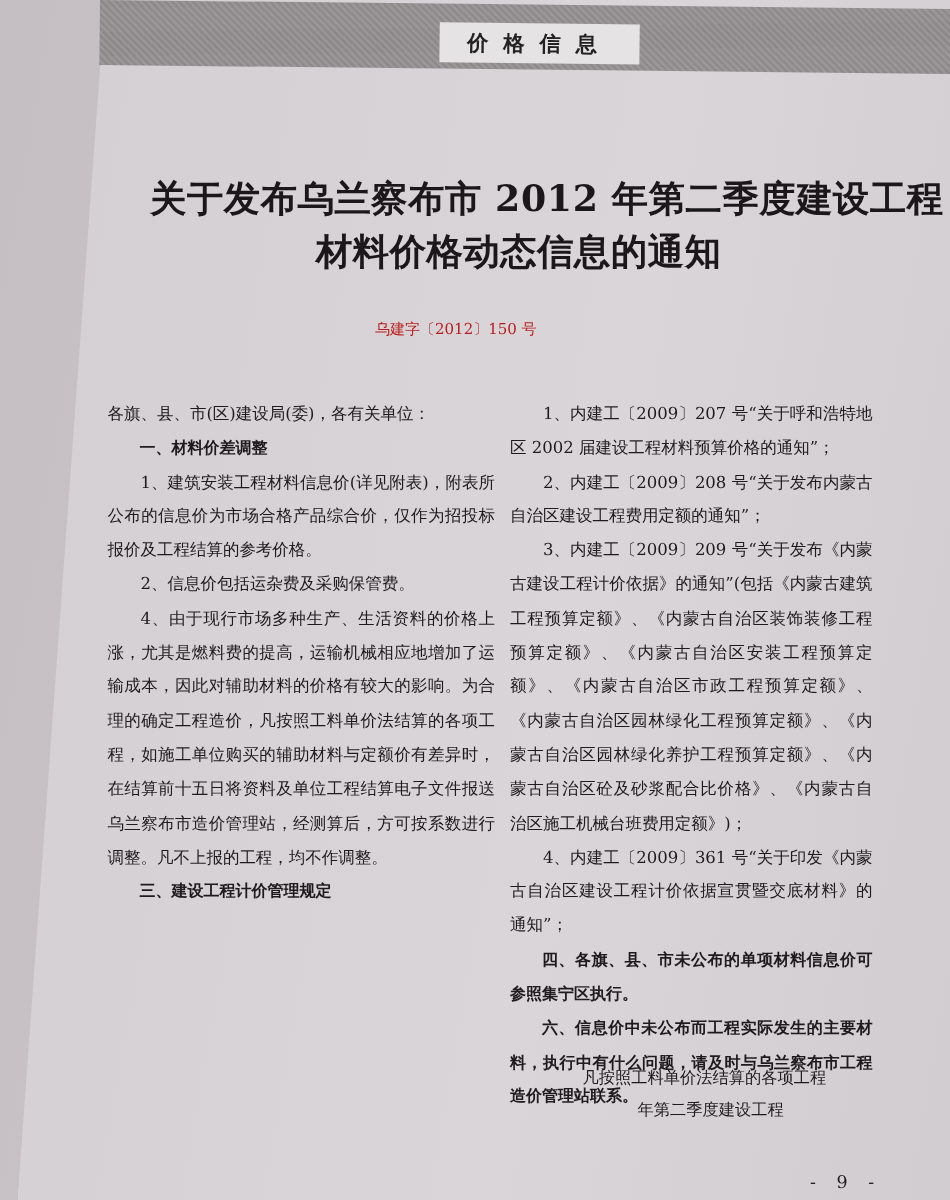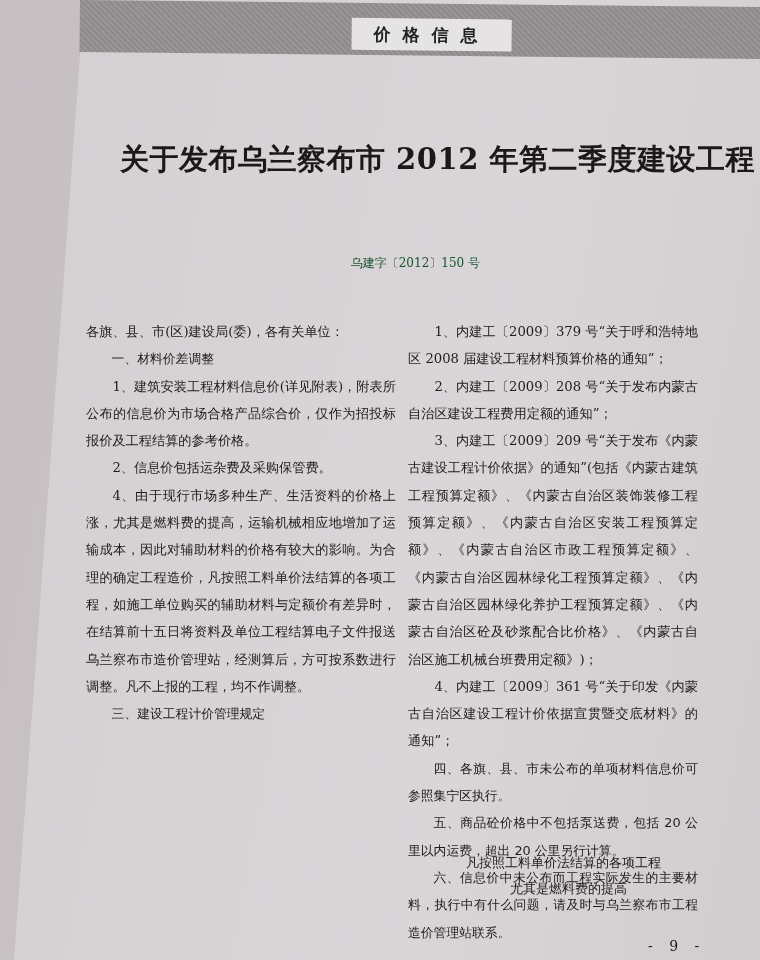--- a/index.html
+++ b/index.html
@@ -30,74 +30,74 @@
     font-family:"DejaVu Sans", "Liberation Sans", sans-serif;
     font-weight:bold; font-size:17px; letter-spacing:12px; color:#222;
   }
   .title {
     position:absolute; left:96px; top:138px; width:590px;
     text-align:center; font-weight:bold; font-size:29px; line-height:42px;
     letter-spacing:0.5px; color:#1a181a;margin-left:24px;
   }
   .title .line { display:block; white-space:nowrap; }
   .docno {
-    position:absolute; left:300px; top:255px; width:180px; text-align:right;
-    font-size:12px; color:#14532d;
+    position:absolute; left:300px; top:255px; width:180px; text-align:left;
+    font-size:12px; color:#b91c1c;
   }
   .col {
     position:absolute; font-size:13.2px; line-height:27.3px; color:#1d1b1d;
     text-align:justify;
   }
   .col-left { left:86px; top:318px; width:310px; }
   .col-right { left:408px; top:318px; width:290px; }
   .col p { margin:0; }
   .indent { text-indent:2em; }
-  .bold { font-weight:normal; font-family:"DejaVu Sans","Liberation Sans",sans-serif; font-size:12.8px; }
+  .bold { font-weight:bold; font-family:"DejaVu Sans","Liberation Sans",sans-serif; font-size:12.8px; }
   .signature {
     position:absolute; left:466px; top:850px; font-size:13px; line-height:26px; color:#1d1b1d;
   }
   .signature .date { padding-left:44px; }
   .page-num {
     position:absolute; left:648px; top:938px; font-size:14px; letter-spacing:6px; color:#1d1b1d;
   }
 </style>
 </head>
 <body>
 
 <div class="page"></div>
 <div class="page-shade"></div>
 
 <div class="header-band">
   <div class="header-label">价格信息</div>
 </div>
 
 <div class="title">
   <span class="line">关于发布乌兰察布市 2012 年第二季度建设工程</span>
+  <span class="line">材料价格动态信息的通知</span>
 </div>
 
 <div class="docno">乌建字〔2012〕150 号</div>
 
 <div class="col col-left">
   <p>各旗、县、市(区)建设局(委)，各有关单位：</p>
   <p class="indent bold">一、材料价差调整</p>
   <p class="indent">1、建筑安装工程材料信息价(详见附表)，附表所公布的信息价为市场合格产品综合价，仅作为招投标报价及工程结算的参考价格。</p>
   <p class="indent">2、信息价包括运杂费及采购保管费。</p>
   <p class="indent">4、由于现行市场多种生产、生活资料的价格上涨，尤其是燃料费的提高，运输机械相应地增加了运输成本，因此对辅助材料的价格有较大的影响。为合理的确定工程造价，凡按照工料单价法结算的各项工程，如施工单位购买的辅助材料与定额价有差异时，在结算前十五日将资料及单位工程结算电子文件报送乌兰察布市造价管理站，经测算后，方可按系数进行调整。凡不上报的工程，均不作调整。</p>
   <p class="indent bold">三、建设工程计价管理规定</p>
 
 </div>
 
 <div class="col col-right">
-  <p class="indent">1、内建工〔2009〕379 号“关于呼和浩特地区 2008 届建设工程材料预算价格的通知”；</p>
+  <p class="indent">1、内建工〔2009〕207 号“关于呼和浩特地区 2002 届建设工程材料预算价格的通知”；</p>
   <p class="indent">2、内建工〔2009〕208 号“关于发布内蒙古自治区建设工程费用定额的通知”；</p>
   <p class="indent">3、内建工〔2009〕209 号“关于发布《内蒙古建设工程计价依据》的通知”(包括《内蒙古建筑工程预算定额》、《内蒙古自治区装饰装修工程预算定额》、《内蒙古自治区安装工程预算定额》、《内蒙古自治区市政工程预算定额》、《内蒙古自治区园林绿化工程预算定额》、《内蒙古自治区园林绿化养护工程预算定额》、《内蒙古自治区砼及砂浆配合比价格》、《内蒙古自治区施工机械台班费用定额》)；</p>
   <p class="indent">4、内建工〔2009〕361 号“关于印发《内蒙古自治区建设工程计价依据宣贯暨交底材料》的通知”；</p>
   <p class="indent bold">四、各旗、县、市未公布的单项材料信息价可参照集宁区执行。</p>
-  <p class="indent bold">五、商品砼价格中不包括泵送费，包括 20 公里以内运费，超出 20 公里另行计算。</p>
   <p class="indent bold">六、信息价中未公布而工程实际发生的主要材料，执行中有什么问题，请及时与乌兰察布市工程造价管理站联系。</p>
 </div>
 
 <div class="signature">
   <div>凡按照工料单价法结算的各项工程</div>
-  <div class="date">尤其是燃料费的提高</div>
+  <div class="date">年第二季度建设工程</div>
 </div>
 
 <div class="page-num">- 9 -</div>
 
 </body></html>

